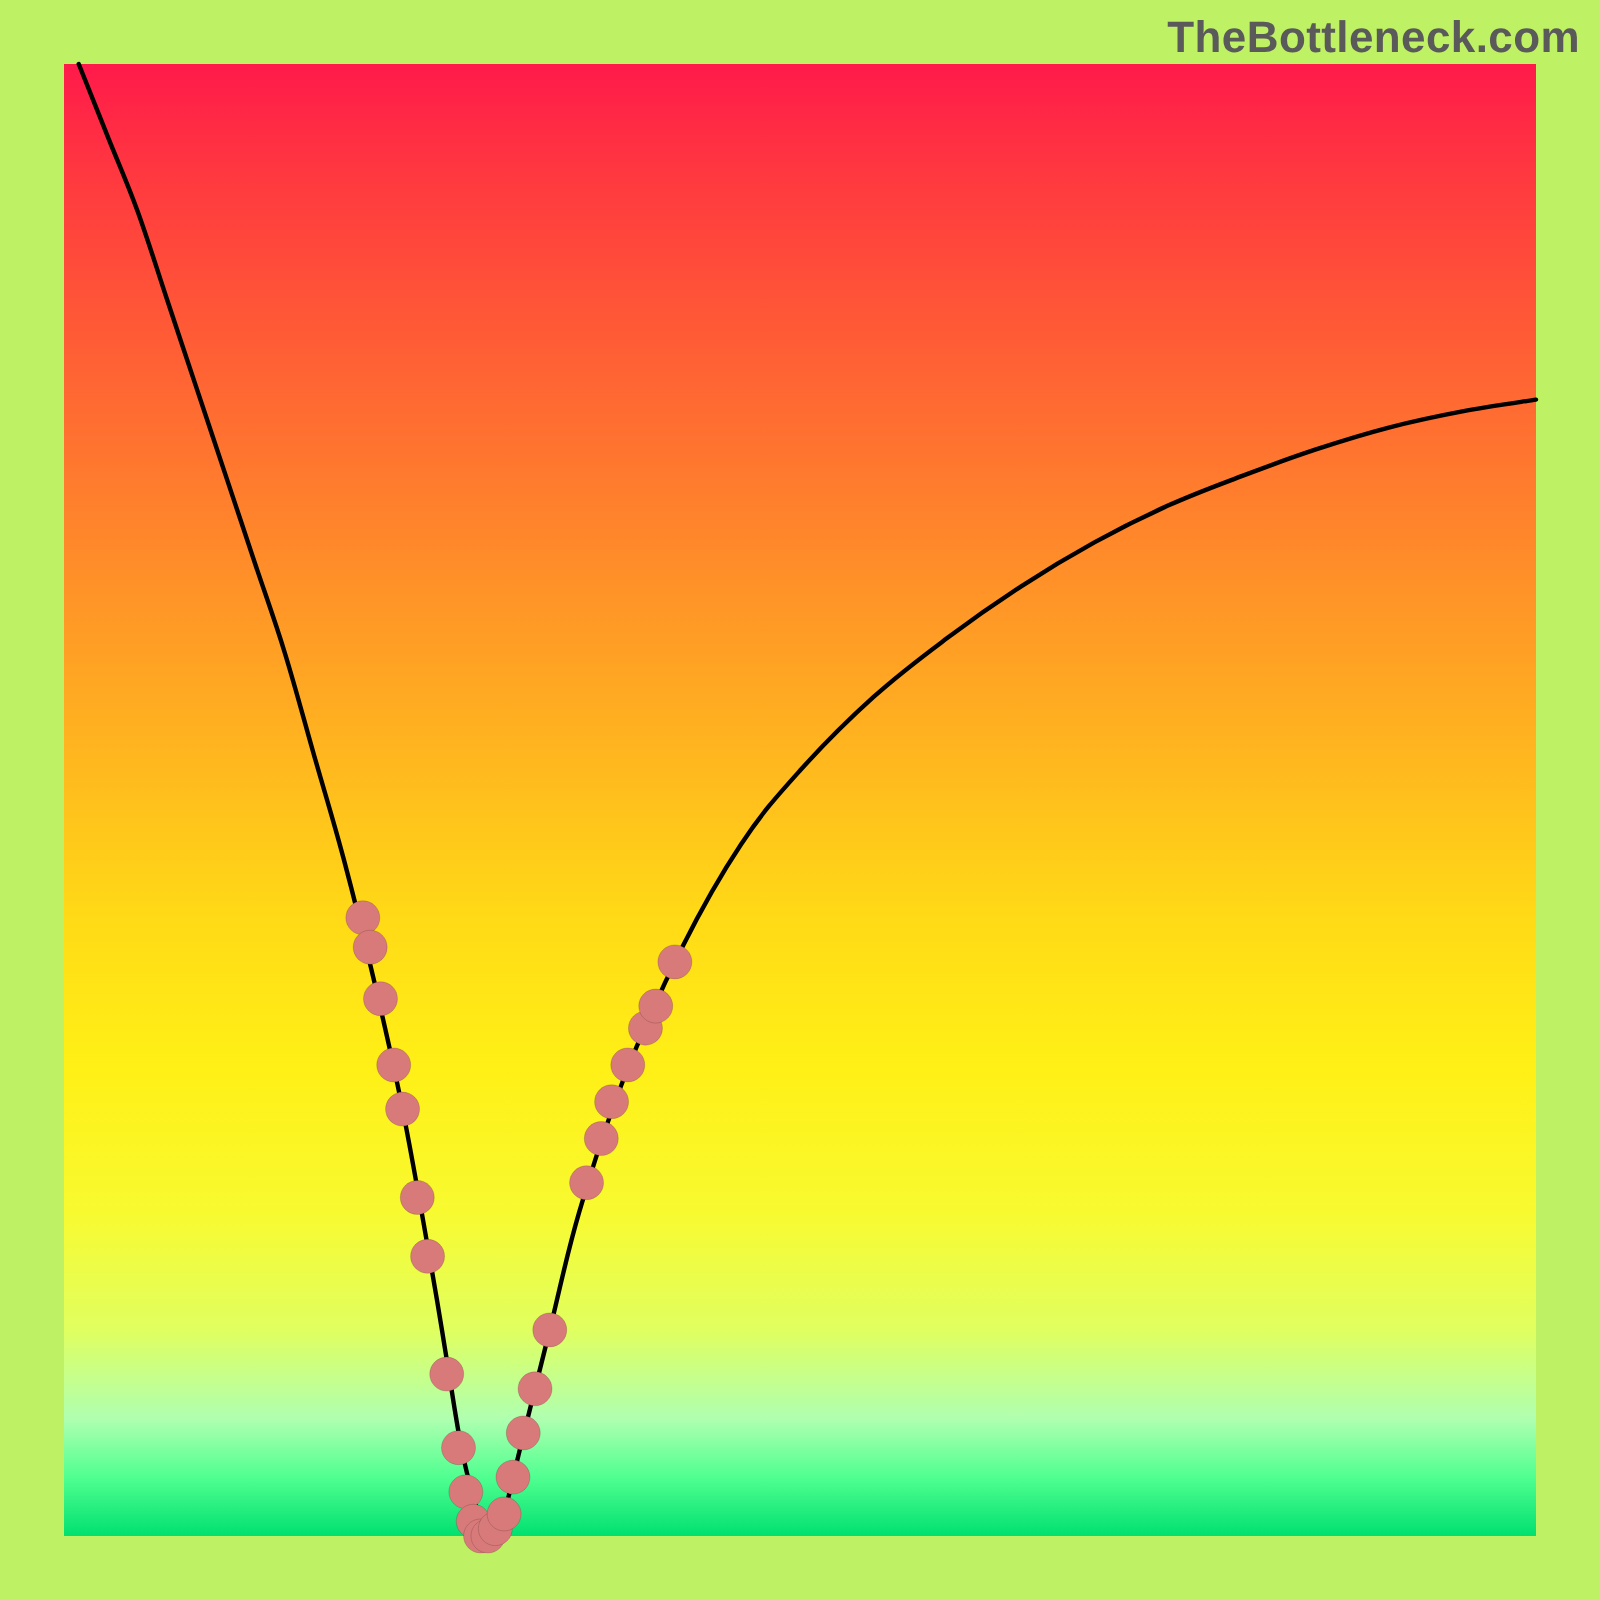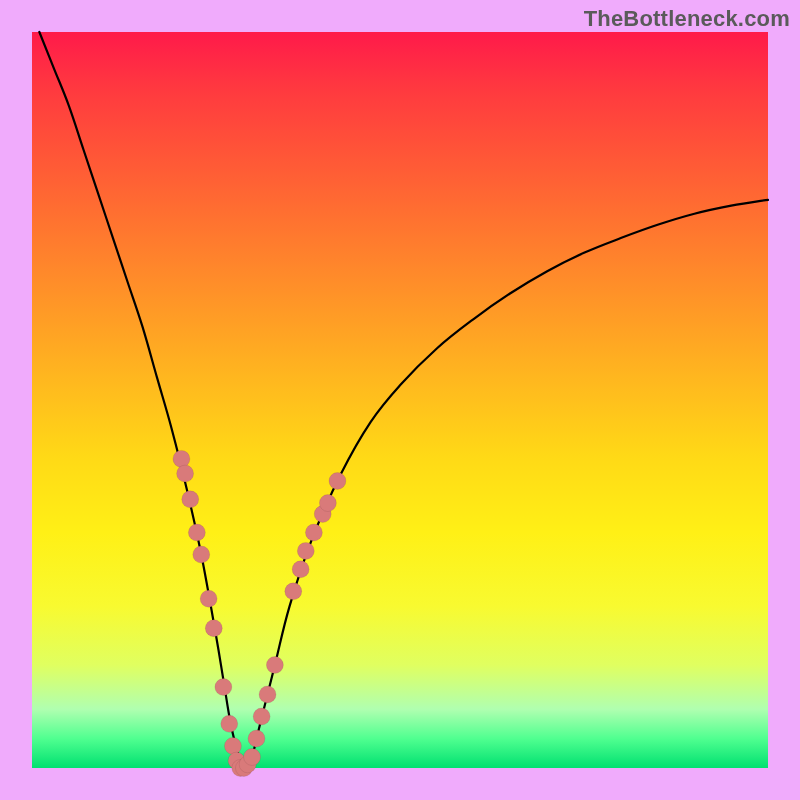--- a/index.html
+++ b/index.html
@@ -1,21 +1,21 @@
 <!DOCTYPE html>
 <html><head>
 <meta charset="utf-8">
 <style>
   * { margin: 0; padding: 0; box-sizing: border-box; }
   html, body { width: 800px; height: 800px; overflow: hidden; background: #000; }
   .frame {
     position: relative;
     width: 800px;
     height: 800px;
-    background: #f0abfc;
+    background: #bef264;
   }
   .plot-area {
     position: absolute;
     left: 32px;
     top: 32px;
     width: 736px;
     height: 736px;
     background: linear-gradient(to bottom,
       #ff1a4a 0%,
       #ff3a3f 8%,

